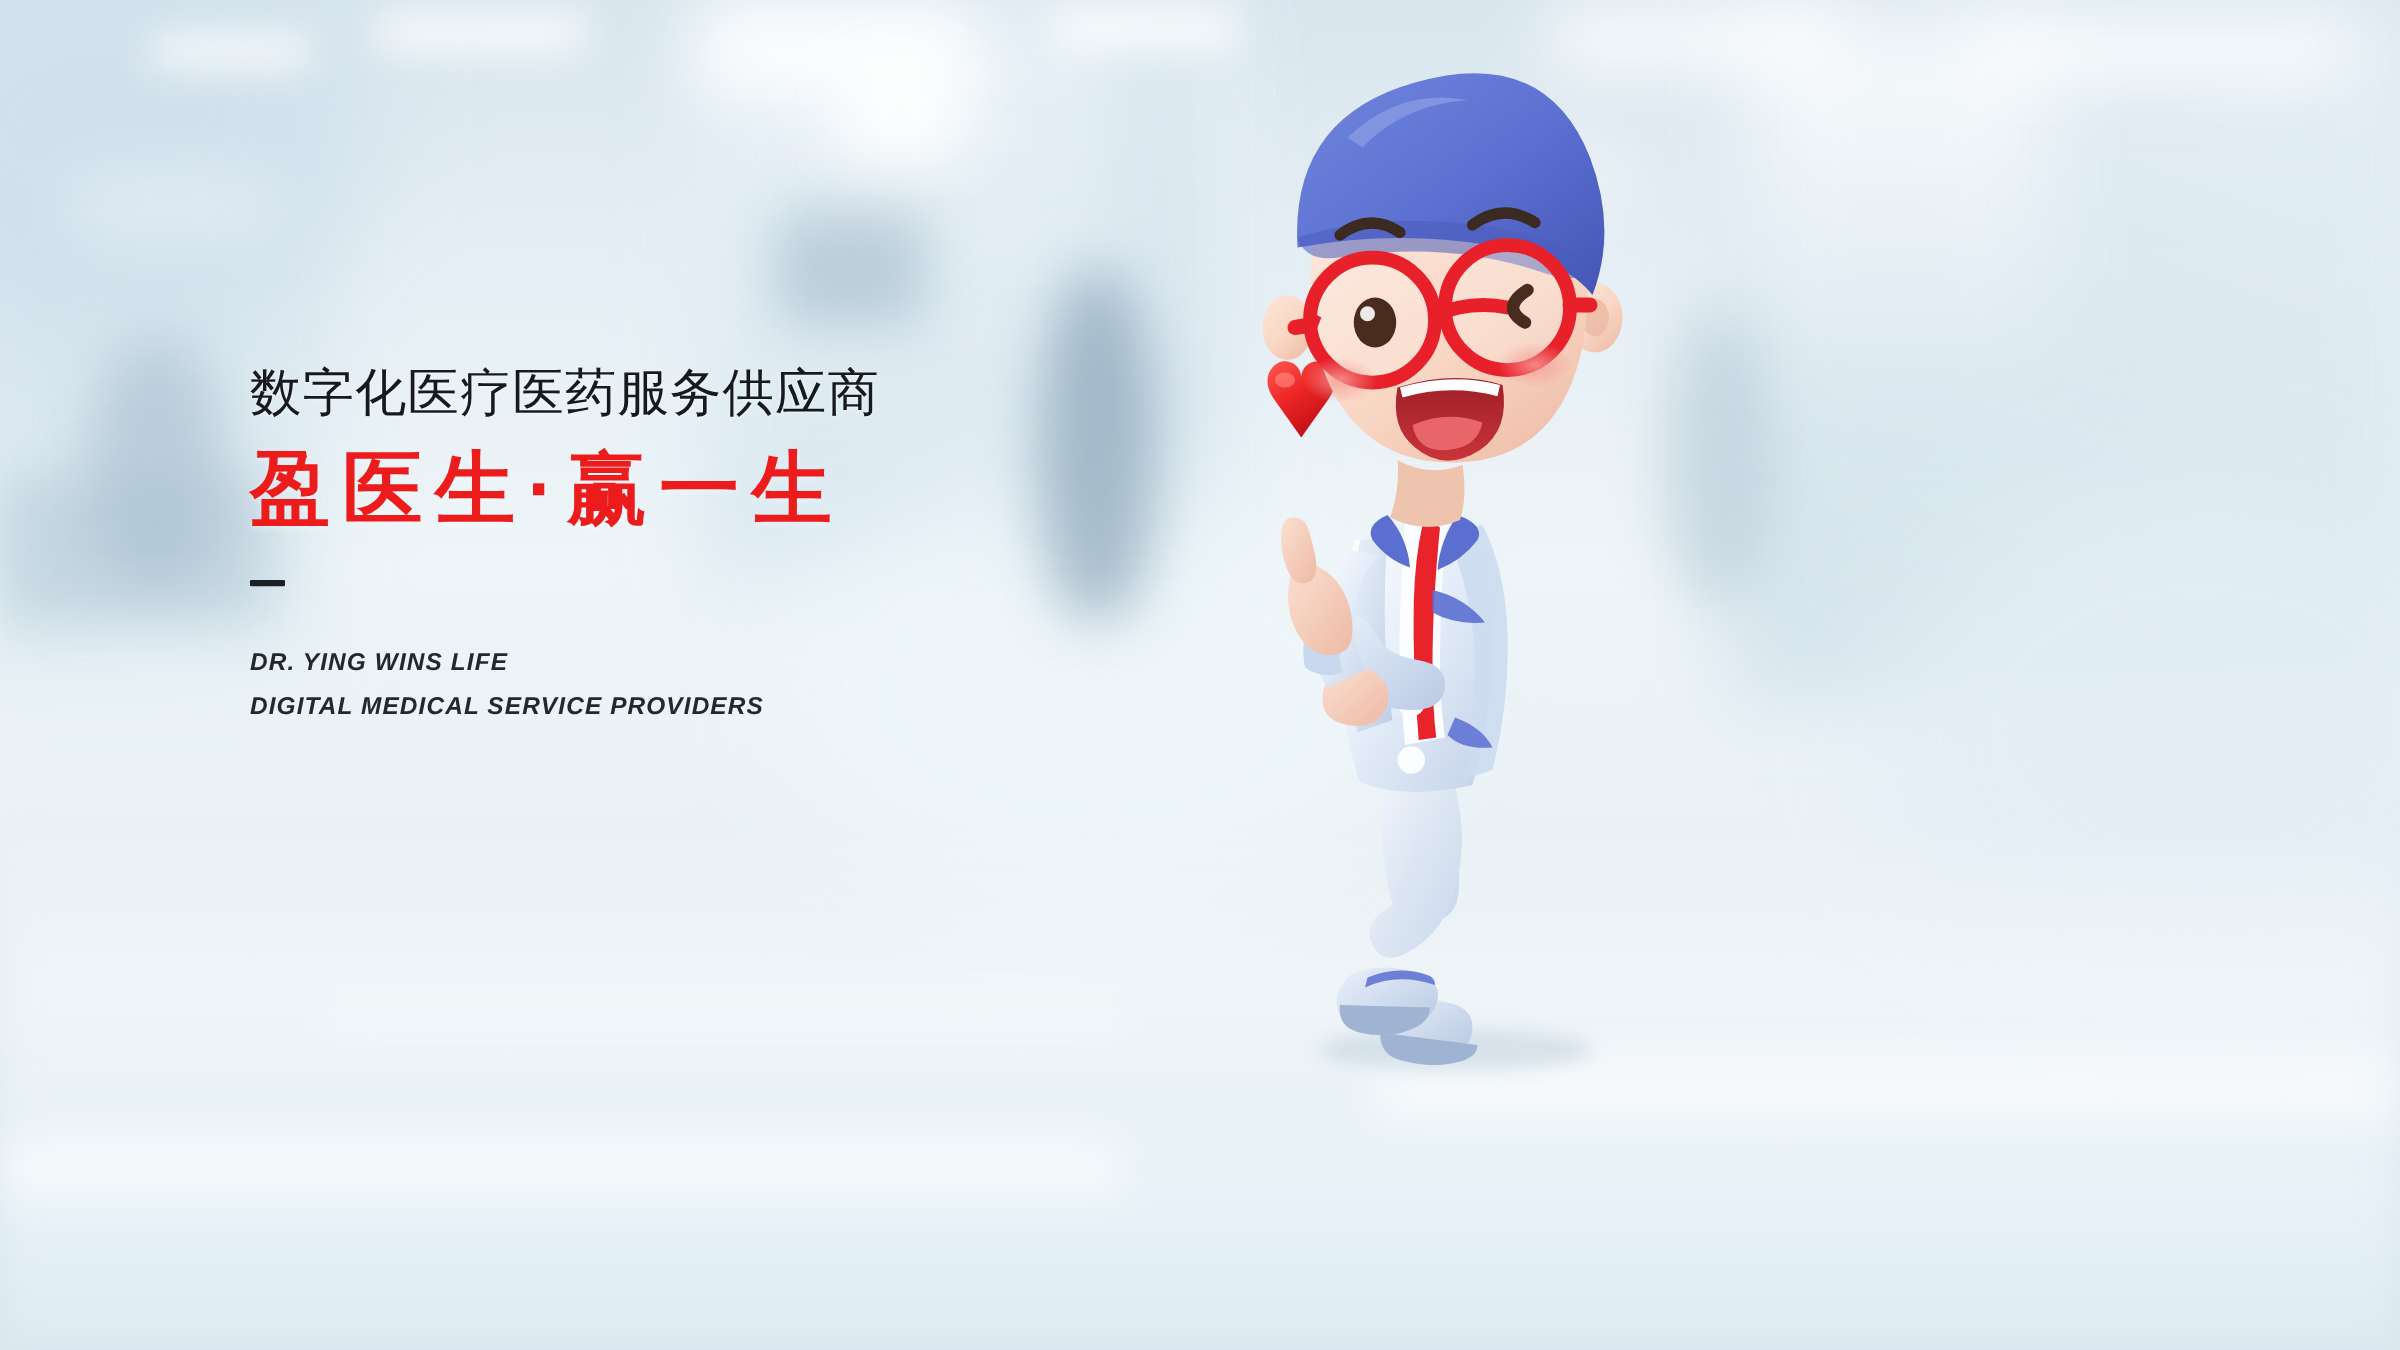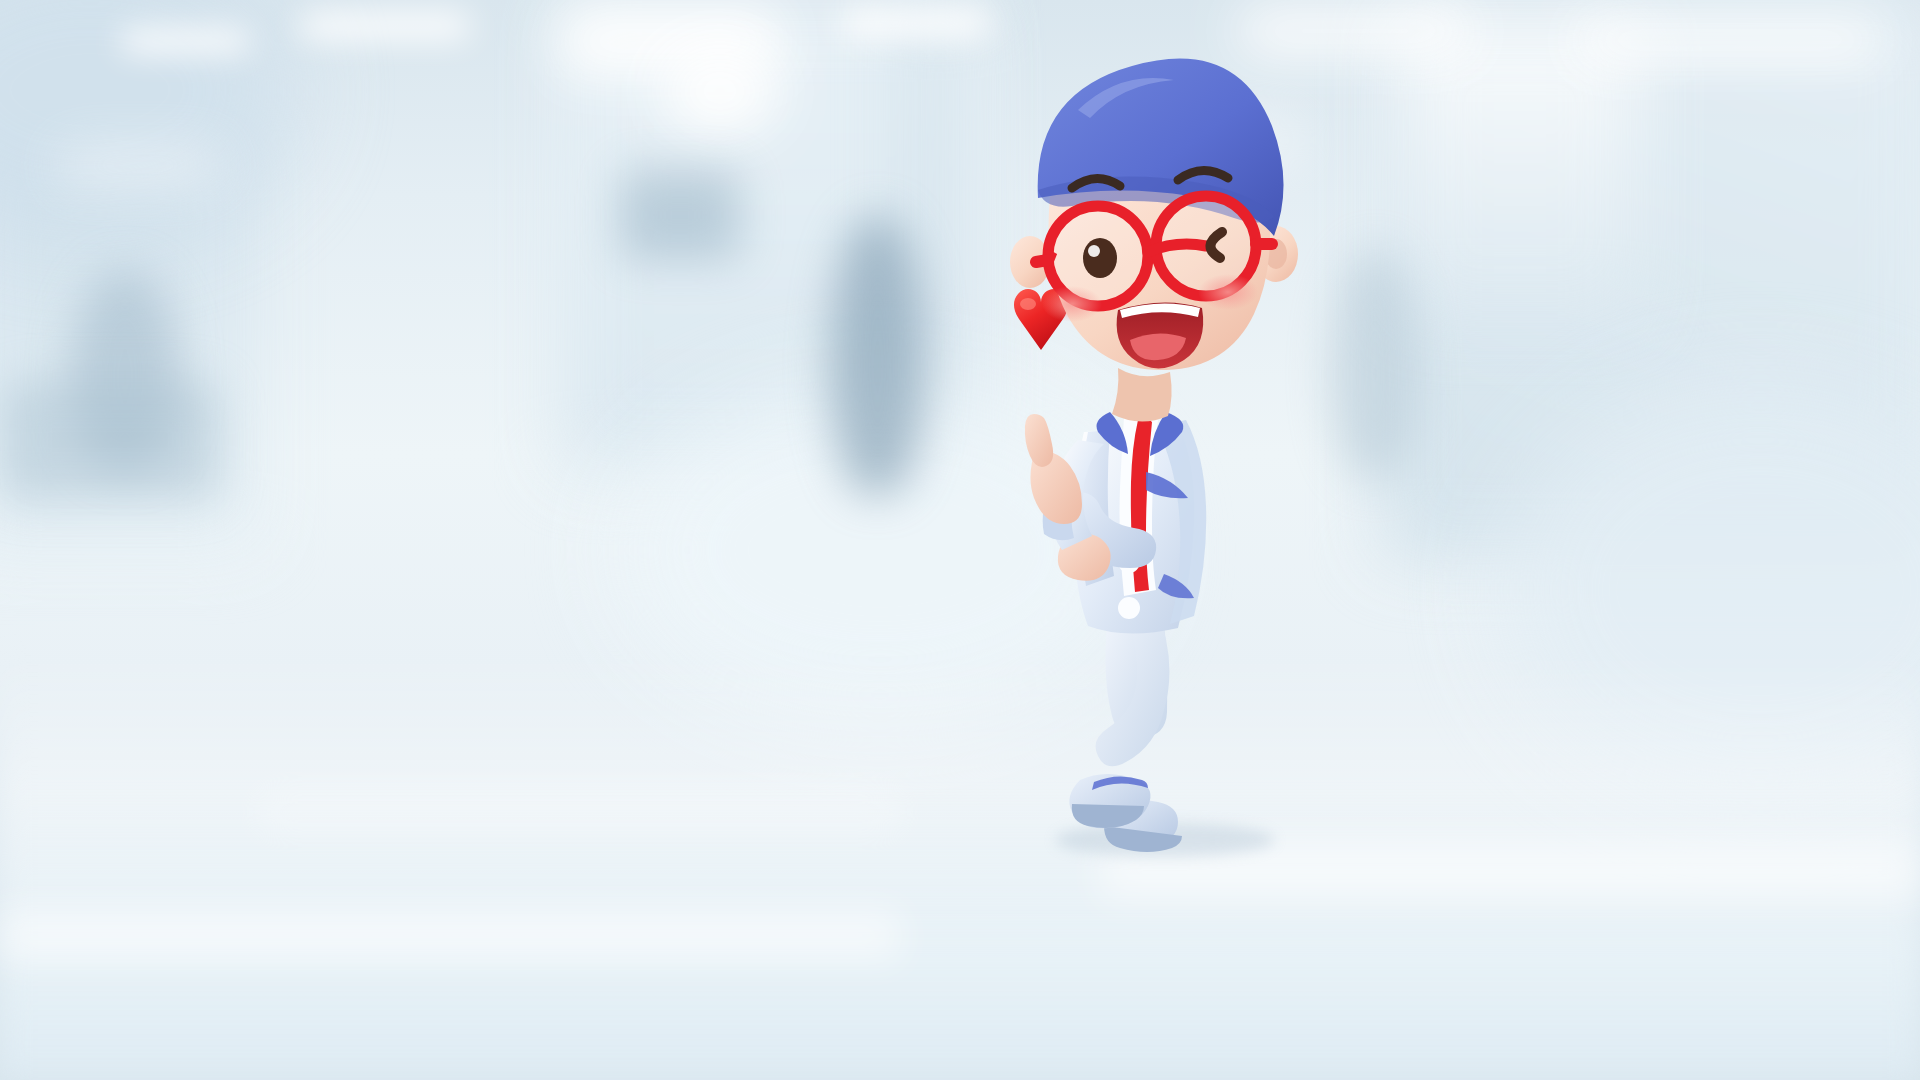--- a/index.html
+++ b/index.html
@@ -100,20 +100,29 @@
   <div class="sil" style="left:830px;top:215px;width:95px;height:280px;background:#7e9bb0;opacity:.62;"></div>
   <div class="sil" style="left:1330px;top:250px;width:90px;height:230px;background:#a8bfce;opacity:.45;"></div>
   <div class="sil" style="left:0px;top:380px;width:220px;height:120px;background:#a9c1d0;opacity:.5;border-radius:20px;"></div>
   <div class="sil" style="left:620px;top:170px;width:120px;height:90px;background:#8aa7bb;opacity:.45;border-radius:10px;"></div>
 
   <div class="floor"></div>
   <div class="floor-streak" style="left:0;bottom:120px;width:900px;height:50px;"></div>
   <div class="floor-streak" style="left:1100px;bottom:180px;width:820px;height:60px;"></div>
   <div class="floor-streak" style="left:260px;bottom:250px;width:640px;height:36px;opacity:.5;"></div>
 
+  <div class="copy">
+    <div class="cn-sub">数字化医疗医药服务供应商</div>
+    <div class="cn-main">盈医生·赢一生</div>
+    <div class="rule"></div>
+    <div class="en-lines">
+      <div class="en">DR. YING WINS LIFE</div>
+      <div class="en">DIGITAL MEDICAL SERVICE PROVIDERS</div>
+    </div>
+  </div>
 
   <div id="mascot">
     <svg viewBox="0 0 420 820" xmlns="http://www.w3.org/2000/svg">
       <defs>
         <linearGradient id="gCap" x1="0" y1="0" x2="1" y2="1">
           <stop offset="0%" stop-color="#7186dd"></stop>
           <stop offset="55%" stop-color="#5b6fd1"></stop>
           <stop offset="100%" stop-color="#4455b4"></stop>
         </linearGradient>
         <linearGradient id="gSkin" x1="0.1" y1="0" x2="0.9" y2="1">

